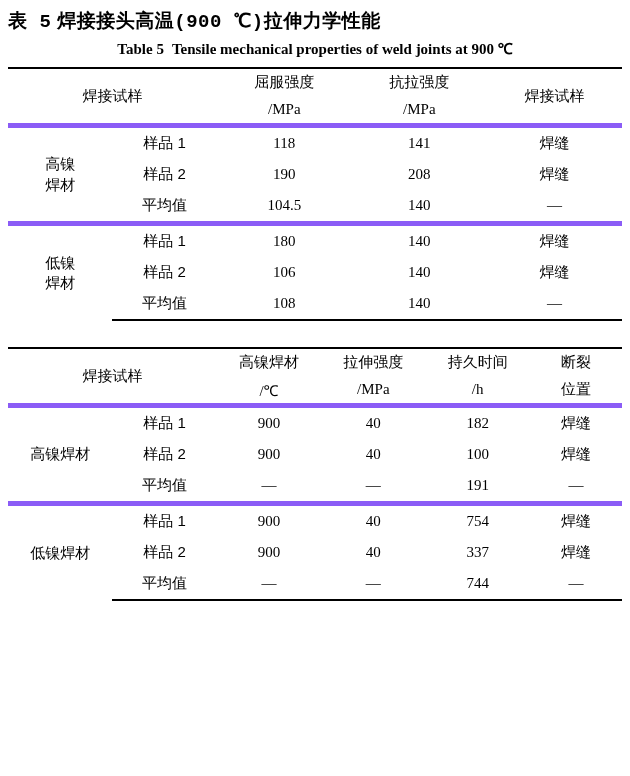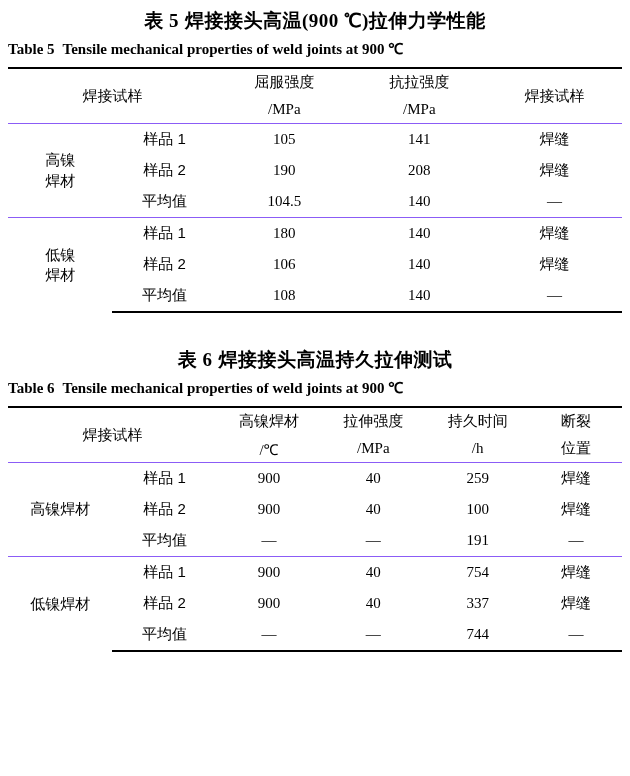--- a/index.html
+++ b/index.html
@@ -17,33 +17,33 @@
   .page {
     width: 630px;
     height: 776px;
     box-sizing: border-box;
     padding: 0 8px;
   }
   .tbl-block {
     margin-bottom: 0;
   }
   .title-cn {
-    text-align: center;
-    font-family: Liberation Serif, serif;
+    text-align: left;
+    font-family: Liberation Mono, monospace;
     font-weight: bold;
     font-size: 19px;
     letter-spacing: 0.5px;
     margin-top: 8px;
     margin-bottom: 4px;
   }
   .title-cn .num {
     margin-right: 6px;
   }
   .title-en {
-    text-align: left;
+    text-align: center;
     font-family: "Liberation Serif", serif;
     font-weight: bold;
     font-size: 15px;
     margin-bottom: 9px;
   }
   .title-en .lbl {
     margin-right: 8px;
   }
   table {
     border-collapse: collapse;
@@ -57,21 +57,21 @@
     font-family: "Liberation Serif", serif;
   }
   td.cn {
     font-family: "Liberation Sans", sans-serif;
     font-size: 15px;
   }
   .rule-top td {
     border-top: 2.2px solid #000;
   }
   .rule-mid td {
-    border-top: 1px solid #8b5cf6;
+    border-top: 5px solid #8b5cf6;
   }
   .rule-bot td {
     border-bottom: 2.2px solid #000;
   }
   .hdr td {
     height: 27px;
   }
   .hdr-sub td {
     height: 27px;
   }
@@ -125,21 +125,21 @@
           <td>/MPa</td>
           <td>/MPa</td>
         </tr>
 
         <tr class="row rule-mid">
           <td class="cn grp two-line" rowspan="3">
             <span>高镍</span>
             <span>焊材</span>
           </td>
           <td class="cn">样品 1</td>
-          <td>105</td>
+          <td>118</td>
           <td>141</td>
           <td class="cn">焊缝</td>
         </tr>
         <tr class="row">
           <td class="cn">样品 2</td>
           <td>190</td>
           <td>208</td>
           <td class="cn">焊缝</td>
         </tr>
         <tr class="row">
@@ -172,27 +172,21 @@
           <td>—</td>
         </tr>
       </tbody>
     </table>
   </div>
 
   <div class="spacer"></div>
 
   <div class="tbl-block t6">
 
-    <div class="title-cn">
-      <span class="num">表 6</span><span>焊接接头高温持久拉伸测试</span>
-    </div>
-
-    <div class="title-en">
-      <span class="lbl">Table 6</span><span>Tensile mechanical properties of weld joints at 900 ℃</span>
-    </div>
+
 
     <table>
       <colgroup>
         <col style="width:17%">
         <col style="width:17%">
         <col style="width:17%">
         <col style="width:17%">
         <col style="width:17%">
         <col style="width:15%">
       </colgroup>
@@ -209,21 +203,21 @@
           <td>/MPa</td>
           <td>/h</td>
           <td class="cn">位置</td>
         </tr>
 
         <tr class="row rule-mid">
           <td class="cn" rowspan="3">高镍焊材</td>
           <td class="cn">样品 1</td>
           <td>900</td>
           <td>40</td>
-          <td>259</td>
+          <td>182</td>
           <td class="cn">焊缝</td>
         </tr>
         <tr class="row">
           <td class="cn">样品 2</td>
           <td>900</td>
           <td>40</td>
           <td>100</td>
           <td class="cn">焊缝</td>
         </tr>
         <tr class="row">

